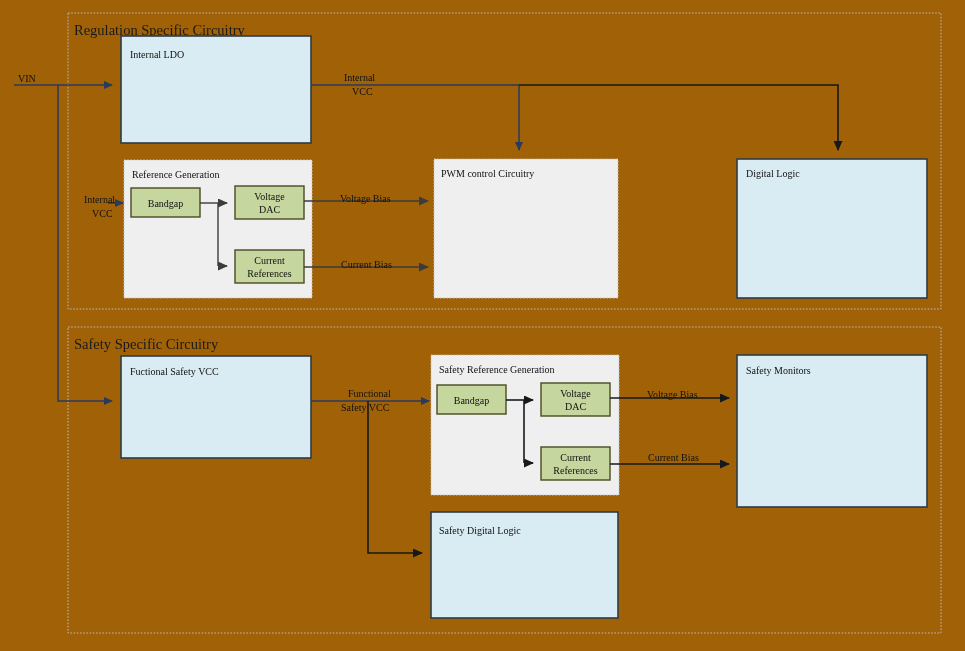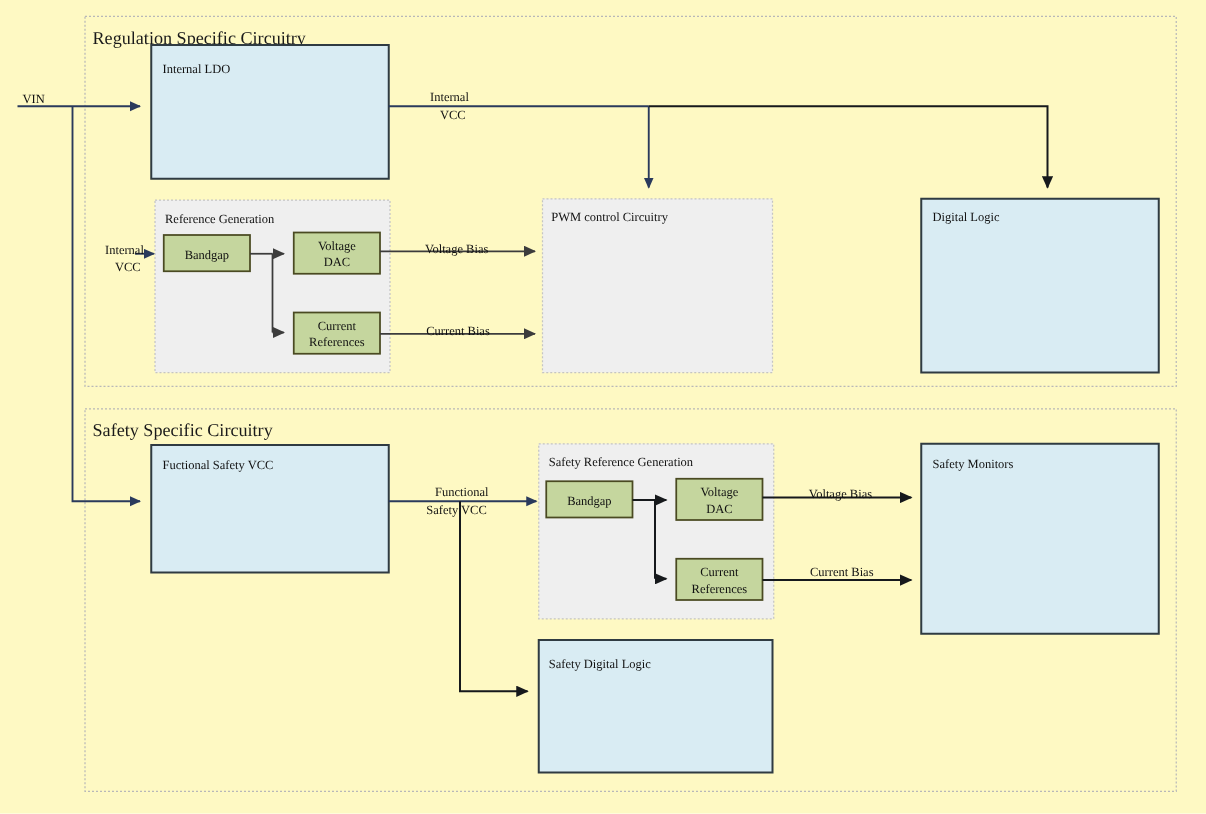--- a/index.html
+++ b/index.html
@@ -10,21 +10,21 @@
   body {
     width: 965px;
     height: 651px;
     font-family: "Liberation Serif", "DejaVu Serif", serif;
     overflow: hidden;
   }
   #diagram-root {
     position: relative;
     width: 965px;
     height: 651px;
-    background: #fef9c3;
+    background: #a16207;
   }
   svg#diagram {
     display: block;
     width: 965px;
     height: 651px;
   }
   .group-frame {
     fill: none;
     stroke: #b8b8b8;
     stroke-width: 1;

